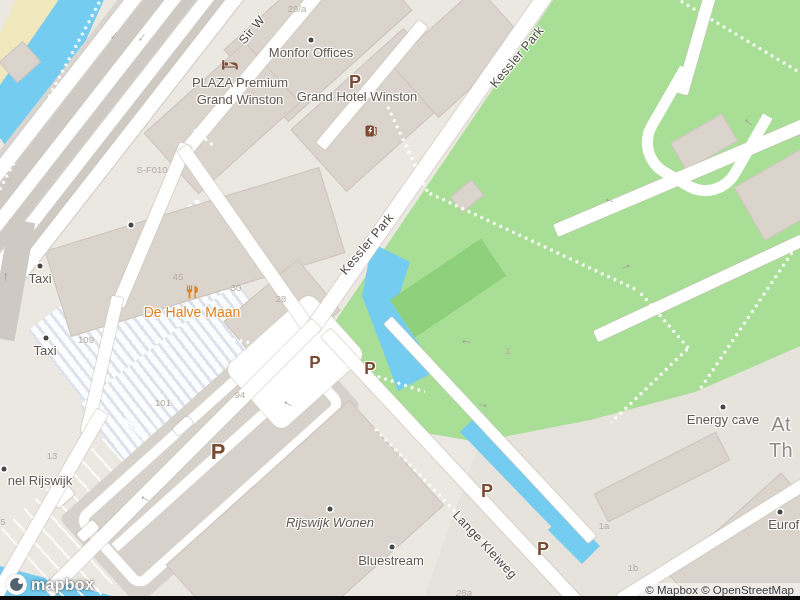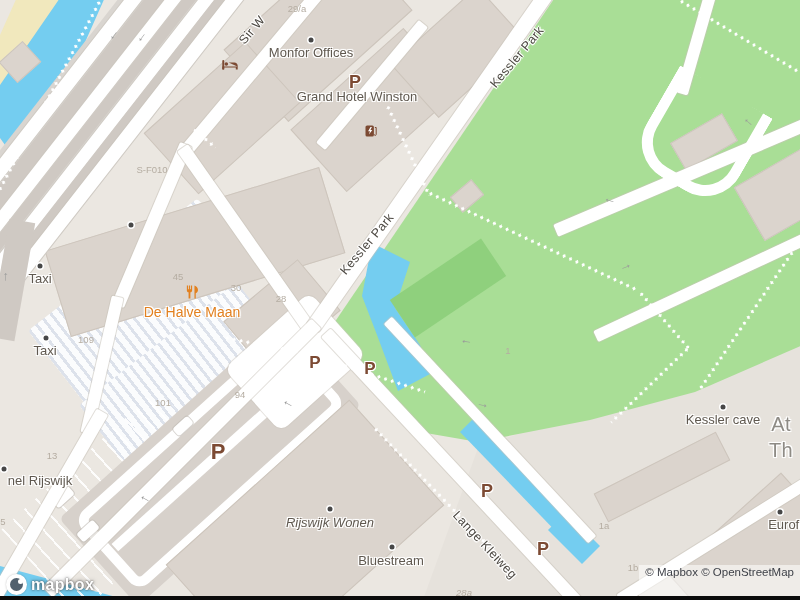--- a/index.html
+++ b/index.html
@@ -37,21 +37,21 @@
   .icon-wrap{position:absolute;}
 
   
   .mapbox-logo{position:absolute;left:6px;bottom:5px;display:flex;align-items:center;gap:4px;z-index:50;}
   .logo-circle{width:21px;height:21px;border-radius:50%;background:#fff;position:relative;box-shadow:0 0 2px rgba(0,0,0,.25);}
   .logo-circle:before{content:"";position:absolute;inset:4px;border-radius:50%;background:#52616e;}
   .logo-circle:after{content:"";position:absolute;width:5px;height:5px;border-radius:50%;background:#fff;right:4px;top:5px;}
   .logo-word{color:#fff;font-size:16px;font-weight:bold;letter-spacing:.3px;
     text-shadow:0 0 2px rgba(40,40,40,.8),0 0 4px rgba(40,40,40,.5);}
   .attribution{position:absolute;right:0;bottom:4px;background:rgba(255,255,255,.55);
-    color:var(--attr);font-size:11.5px;padding:1px 6px 18px;z-index:50;}
+    color:var(--attr);font-size:11.5px;padding:1px 6px 0;z-index:50;}
   .bottom-bar{position:absolute;left:0;right:0;bottom:0;height:4px;background:#0b0b0b;z-index:60;}
 </style>
 </head>
 <body>
 
 <div class="stage">
 
   <div class="shape rr hatch" style="left:142px;top:302px;width:215px;height:95px;--rot:rotate(-38deg);"></div>
   <div class="shape rr hatch" style="left:180px;top:372px;width:200px;height:72px;--rot:rotate(-38deg);"></div>
 
@@ -131,20 +131,22 @@
   <div class="shape rr dots" style="left:204px;top:138px;width:30px;--rot:rotate(40deg);"></div>
   <div class="shape rr dots" style="left:408px;top:150px;width:100px;--rot:rotate(65deg);"></div>
 
   <div id="label-layer">
       <span class="street-label halo" style="left: 252px; top: 30px; transform: translate(-50%, -50%) rotate(-50deg);">Sir W</span>
       <span class="street-label halo" style="left: 517px; top: 57px; transform: translate(-50%, -50%) rotate(-50deg);">Kessler Park</span>
       <span class="street-label halo" style="left: 367px; top: 244px; transform: translate(-50%, -50%) rotate(-50deg);">Kessler Park</span>
       <span class="street-label halo" style="left: 485px; top: 545px; transform: translate(-50%, -50%) rotate(47deg);">Lange Kleiweg</span>
       <span class="poi-label halo" style="left: 311px; top: 53px; transform: translate(-50%, -50%);">Monfor Offices</span>
       <span class="dotm" style="left: 311px; top: 40px; transform: translate(-50%, -50%);"></span>
+      <span class="poi-label halo" style="left: 240px; top: 92px; transform: translate(-50%, -50%);">PLAZA Premium
+Grand Winston</span>
       <span class="icon-wrap" style="left: 230px; top: 66px; transform: translate(-50%, -50%);"><svg width="16" height="12" viewBox="0 0 16 12">
           <g fill="var(--brown)">
             <rect x="0.3" y="1" width="1.9" height="9.4" rx=".9"></rect>
             <circle cx="4.3" cy="5" r="1.8"></circle>
             <path d="M6.7 3.4h5.6c2 0 3.4 1.5 3.4 3.4v3.6h-1.9V8.6H2.2v1.8H.3V7.6h15z"></path>
           </g>
         </svg></span>
       <span class="poi-label halo" style="left: 357px; top: 97px; transform: translate(-50%, -50%);">Grand Hotel Winston</span>
       <span class="dotm" style="left: 131px; top: 225px; transform: translate(-50%, -50%);"></span>
       <span class="poi-label halo" style="left: 40px; top: 279px; transform: translate(-50%, -50%);">Taxi</span>
@@ -157,21 +159,21 @@
             <path d="M2.2 1h1.1v3.4h.8V1h1.1v3.4H6V1h1.1v4.5c0 .9-.7 1.7-1.6 1.8V13H3.8V7.3c-.9-.1-1.6-.9-1.6-1.8Z"></path>
             <path d="M9.3 1c2 .5 3.3 2.2 3.3 4.2 0 1.4-.9 2.5-2.1 2.9V13H9.3Z"></path>
           </g>
         </svg></span>
       <span class="poi-label halo" style="left: 40px; top: 481px; transform: translate(-50%, -50%);">nel Rijswijk</span>
       <span class="dotm" style="left: 4px; top: 469px; transform: translate(-50%, -50%);"></span>
       <span class="poi-label halo" style="left: 330px; top: 523px; transform: translate(-50%, -50%); font-style: italic;">Rijswijk Wonen</span>
       <span class="dotm" style="left: 330px; top: 509px; transform: translate(-50%, -50%);"></span>
       <span class="poi-label halo" style="left: 391px; top: 561px; transform: translate(-50%, -50%);">Bluestream</span>
       <span class="dotm" style="left: 392px; top: 547px; transform: translate(-50%, -50%);"></span>
-      <span class="poi-label halo" style="left: 723px; top: 420px; transform: translate(-50%, -50%);">Kessler cave</span>
+      <span class="poi-label halo" style="left: 723px; top: 420px; transform: translate(-50%, -50%);">Energy cave</span>
       <span class="dotm" style="left: 723px; top: 407px; transform: translate(-50%, -50%);"></span>
       <span class="poi-label halo poi-area" style="left: 781px; top: 437px; transform: translate(-50%, -50%);">At Th</span>
       <span class="poi-label halo" style="left: 792px; top: 525px; transform: translate(-50%, -50%);">Eurofins</span>
       <span class="dotm" style="left: 780px; top: 512px; transform: translate(-50%, -50%);"></span>
       <span class="icon-wrap" style="left: 371px; top: 133px; transform: translate(-50%, -50%);"><svg width="13" height="14" viewBox="0 0 13 14">
           <rect x="1" y="1.5" width="8.4" height="11" rx="1.6" fill="var(--brown)"></rect>
           <path d="M6 3 3.6 7.2h1.9L4.4 10.6l3.4-4.5H5.9L7.4 3Z" fill="#fff"></path>
           <path d="M10.4 3.5h1.3v6.6c0 1.8-1.9 1.8-1.9.3" stroke="var(--brown)" stroke-width="1" fill="none"></path>
         </svg></span>
       <span class="p-marker" style="left: 355px; top: 82px; transform: translate(-50%, -50%); font-size: 18px;">P</span>

